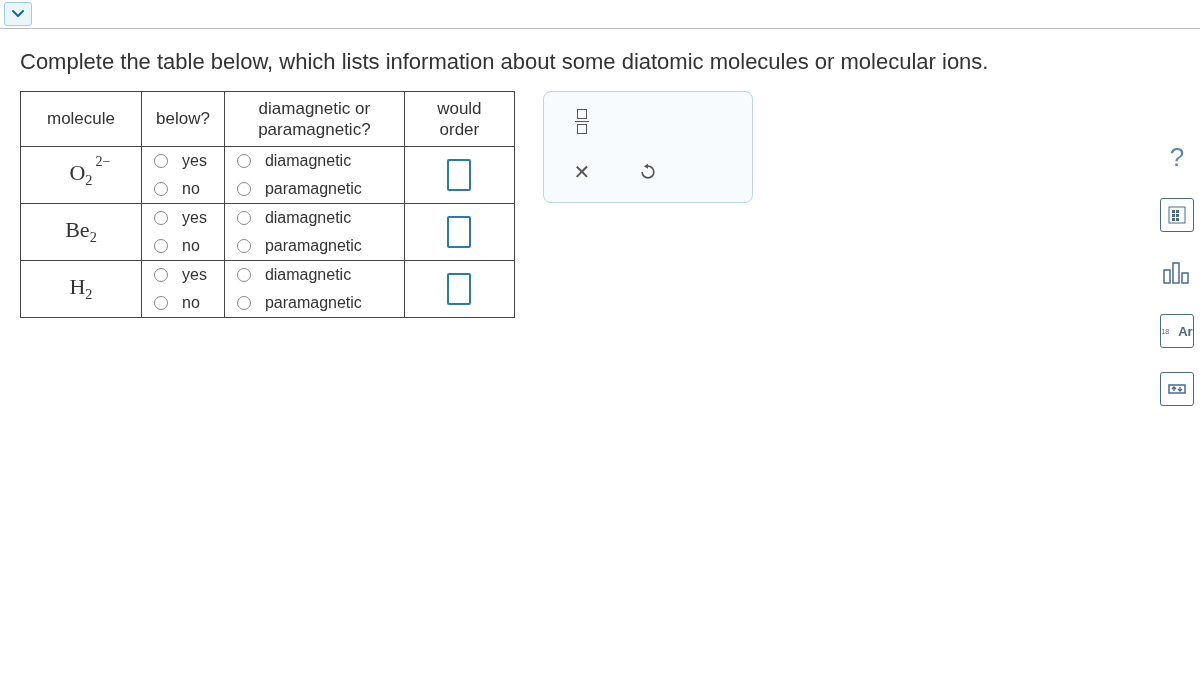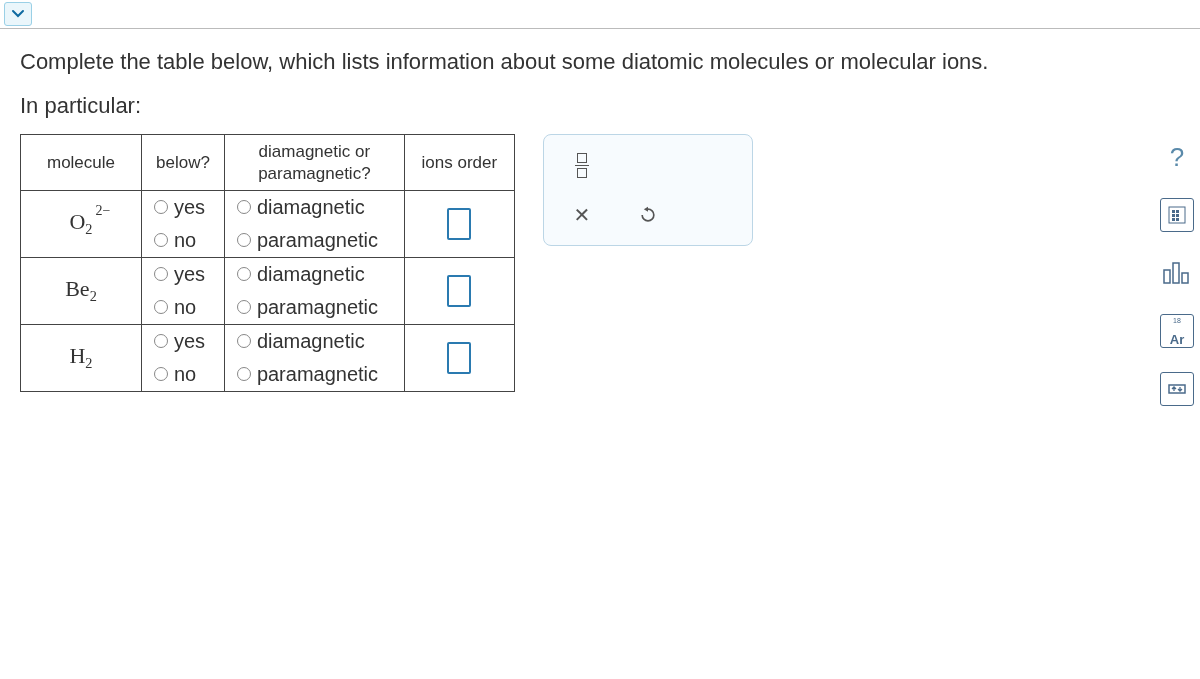--- a/index.html
+++ b/index.html
@@ -74,23 +74,23 @@
     font-size: 22px;
     padding: 6px 18px;
     width: 121px;
   }
   td.radios {
     padding: 0;
   }
   .radio-row {
     display: flex;
     align-items: center;
-    gap: 6px;
+    gap: 14px;
     padding: 5px 14px 5px 12px;
-    font-size: 20px;
+    font-size: 16px;
     white-space: nowrap;
   }
   .radio-circle {
     width: 14px;
     height: 14px;
     border: 1.5px solid #888;
     border-radius: 50%;
     flex-shrink: 0;
   }
   td.bo {
@@ -168,32 +168,31 @@
   <div class="collapse-btn">
     <svg width="14" height="14" viewBox="0 0 14 14">
         <path d="M2 4 L7 9 L12 4" stroke="#0f6aa0" stroke-width="2" fill="none" stroke-linecap="round"></path>
       </svg>
   </div>
 </div>
 <div class="divider"></div>
 
 <div class="content">
   <p>Complete the table below, which lists information about some diatomic molecules or molecular ions.</p>
-  <p>In particular:</p>
 </div>
 
 <div class="workspace">
 
   <table class="data">
     <thead>
       <tr>
         <th>molecule</th>
         <th>below?</th>
         <th style="width:180px">diamagnetic or paramagnetic?</th>
-        <th>ions order</th>
+        <th>would order</th>
       </tr>
     </thead>
     <tbody>
       <tr>
         <td class="mol">
           <span class="mol-o2">O<sub>2</sub><span class="charge">2−</span></span>
         </td>
         <td class="radios">
           <div class="radio-row">
               <span class="radio-circle"></span>
@@ -311,21 +310,21 @@
         <rect x="8" y="12" width="3" height="3" fill="#4a6a8a"></rect>
     </svg>
   </div>
   <div class="sidebtn">
     <svg width="28" height="22" viewBox="0 0 28 22">
       <rect x="1" y="8" width="6" height="13" stroke="#4a6a8a" stroke-width="1.5" fill="none"></rect>
       <rect x="10" y="1" width="6" height="20" stroke="#4a6a8a" stroke-width="1.5" fill="none"></rect>
       <rect x="19" y="11" width="6" height="10" stroke="#4a6a8a" stroke-width="1.5" fill="none"></rect>
     </svg>
   </div>
-  <div class="sidebtn boxed" style="flex-direction:column;font-size:8px;line-height:1;gap:9px;">
+  <div class="sidebtn boxed" style="font-size:8px;line-height:1;gap:9px;">
     <span style="font-size:7px;">18</span>
     <span style="font-size:13px;font-weight:bold;">Ar</span>
   </div>
   <div class="sidebtn boxed">
     <svg width="20" height="20" viewBox="0 0 20 20">
       <rect x="2" y="6" width="16" height="8" stroke="#4a6a8a" stroke-width="1.5" fill="none"></rect>
       <path d="M7 12 L7 8 M5 10 L7 8 L9 10" stroke="#4a6a8a" stroke-width="1.3" fill="none"></path>
       <path d="M13 8 L13 12 M11 10 L13 12 L15 10" stroke="#4a6a8a" stroke-width="1.3" fill="none"></path>
     </svg>
   </div>

